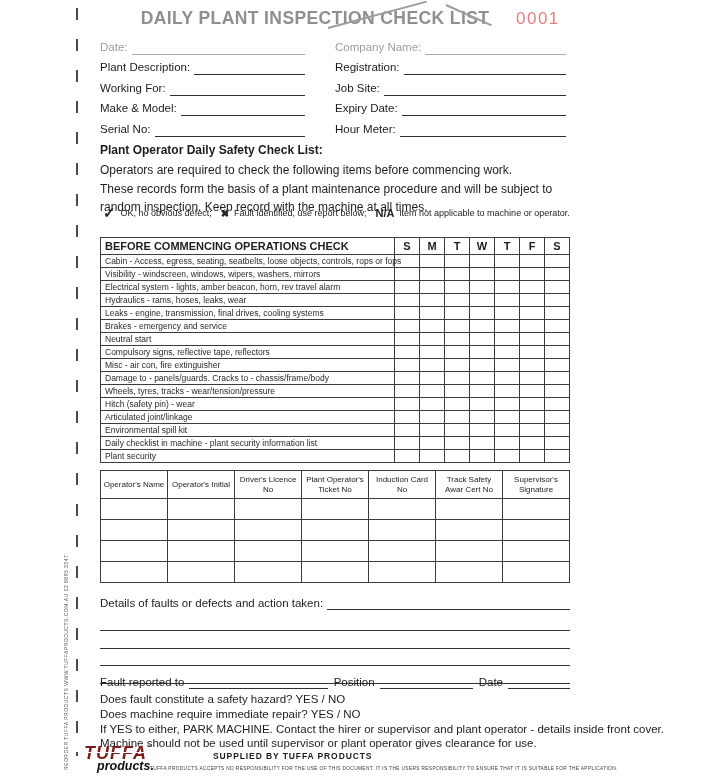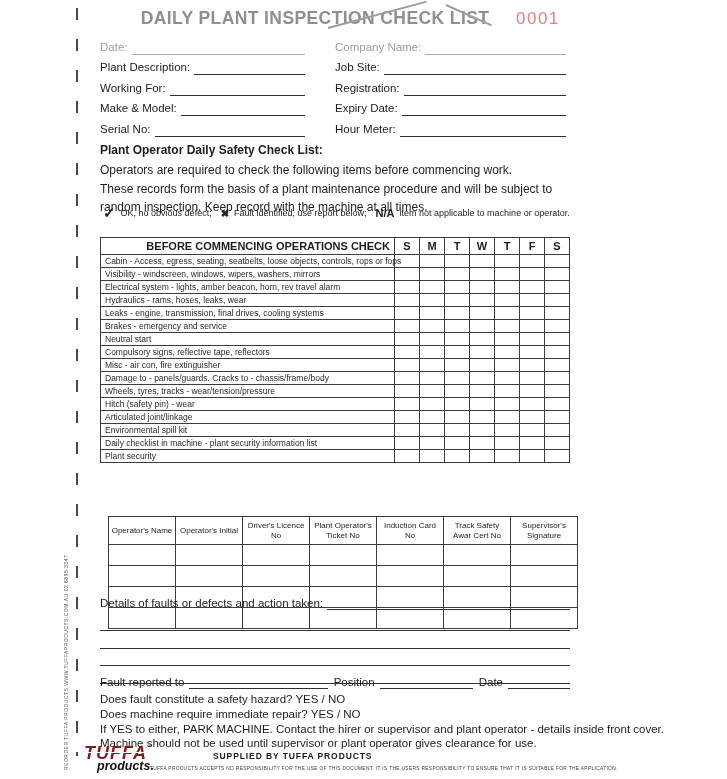--- a/index.html
+++ b/index.html
@@ -48,25 +48,25 @@
   .legend { position:absolute; left:103px; top:207px; display:flex; align-items:center; font-size:9px; color:#222; }
   .legend-item { display:flex; align-items:center; margin-right:9px; }
   .legend-sym { font-weight:bold; margin-right:5px; }
   .legend-sym.check { font-size:15px; line-height:10px; }
   .legend-sym.cross { font-size:10px; }
   .legend-sym.na { font-size:11px; }
   
   table { border-collapse:collapse; table-layout:fixed; }
   .check-table { position:absolute; left:100px; top:237px; width:470px; border:1.5px solid #333; }
   .check-table th, .check-table td { border:1px solid #3c3c3c; }
-  .check-title-th { text-align:right; font-size:11px; font-weight:bold; padding:2px 4px; height:17px; white-space:nowrap; }
+  .check-title-th { text-align:left; font-size:11px; font-weight:bold; padding:2px 4px; height:17px; white-space:nowrap; }
   .day-col { width:25px; font-size:11px; font-weight:bold; text-align:center; }
   .item-cell { font-size:8.5px; padding:1px 4px; height:12.8px; white-space:nowrap; color:#2a2a2a; font-weight:normal; }
   
-  .op-table { position:absolute; left:108px; top:470px; width:470px; border:1.5px solid #333;margin-top:46px; }
+  .op-table { position:absolute; left:100px; top:470px; width:470px; border:1.5px solid #333; }
   .op-table th, .op-table td { border:1px solid #3c3c3c; }
   .op-table th { font-size:8px; font-weight:normal; text-align:center; vertical-align:middle; height:28px; line-height:1.2; padding:1px 2px; }
   .op-table td { height:21px; }
   
   .faults-label-row { position:absolute; left:100px; top:597px; width:470px; display:flex; align-items:flex-end; font-size:11.5px; }
   .faults-label-row .field-line { height:13px; }
   .blank-lines { position:absolute; left:100px; top:613px; width:470px; }
   .blank-line { height:17.8px; border-bottom:1px solid #333; }
   
   .report-row { position:absolute; left:100px; top:676px; width:470px; display:flex; align-items:flex-end; font-size:11.5px; }
@@ -123,25 +123,25 @@
           <span class="field-label">Serial No:</span>
           <span class="field-line"></span>
         </div>
       </div>
     <div class="field-col">
         <div class="field-row muted">
           <span class="field-label">Company Name:</span>
           <span class="field-line"></span>
         </div>
         <div class="field-row">
+          <span class="field-label">Registration:</span>
+          <span class="field-line"></span>
+        </div>
+        <div class="field-row">
           <span class="field-label">Job Site:</span>
-          <span class="field-line"></span>
-        </div>
-        <div class="field-row">
-          <span class="field-label">Registration:</span>
           <span class="field-line"></span>
         </div>
         <div class="field-row">
           <span class="field-label">Expiry Date:</span>
           <span class="field-line"></span>
         </div>
         <div class="field-row">
           <span class="field-label">Hour Meter:</span>
           <span class="field-line"></span>
         </div>

